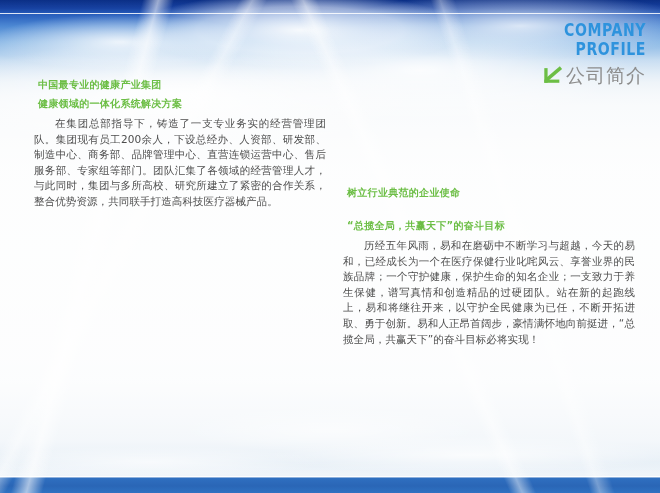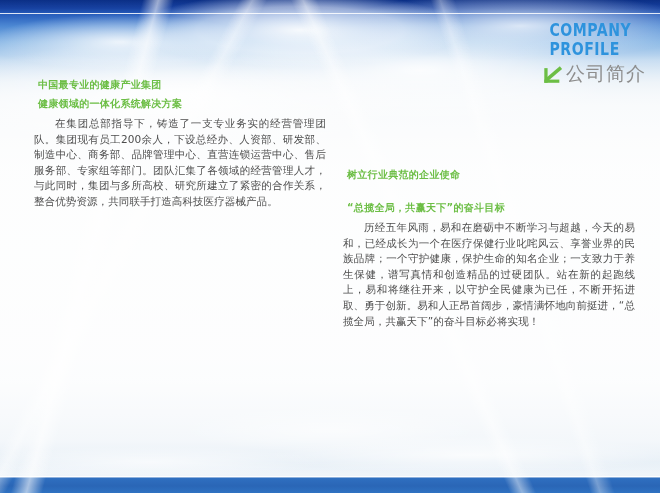--- a/index.html
+++ b/index.html
@@ -78,38 +78,38 @@
     position:absolute;left:0;top:13px;width:660px;height:1px;
     background:rgba(255,255,255,.85);
   }
   .hairline-bottom{
     position:absolute;left:0;top:476px;width:660px;height:1px;
     background:rgba(255,255,255,.9);
   }
 
   
   .brand{
-    position:absolute;right:14px;top:22px;
+    position:absolute;right:14px;top:22px;text-align:right;
     line-height:1;
   }
   .brand-en{
     color:#2e93dd;
     font-family:"DejaVu Sans Condensed","Liberation Sans",sans-serif;
     font-size:17px;font-weight:700;letter-spacing:.6px;
     transform:scaleX(.92);transform-origin:right center;
   }
   .brand-en .l2{display:block;margin-top:2px;}
   .brand-cn-row{
     display:flex;align-items:center;justify-content:flex-end;
     margin-top:6px;
   }
   .brand-arrow{width:22px;height:22px;display:block;margin-right:3px;}
   .brand-cn{
     color:#8d8d8d;font-size:19px;font-weight:400;letter-spacing:1px;
-    font-family:Liberation Mono, monospace;
+    font-family:Liberation Serif, serif;
   }
 
   
   .col{position:absolute;top:78px;width:292px;}
   .col-left{left:34px;}
   .col-right{left:343px;}
 
   .sec{margin-bottom:2px;}
   .sec-title{
     color:#6cbe45;
@@ -161,21 +161,21 @@
       <h3 class="sec-title">中国最专业的健康产业集团</h3>
     </div>
     <div class="sec">
       <h3 class="sec-title">健康领域的一体化系统解决方案</h3>
     </div>
     <div class="sec">
       <p class="sec-body">在集团总部指导下，铸造了一支专业务实的经营管理团队。集团现有员工200余人，下设总经办、人资部、研发部、制造中心、商务部、品牌管理中心、直营连锁运营中心、售后服务部、专家组等部门。团队汇集了各领域的经营管理人才，与此同时，集团与多所高校、研究所建立了紧密的合作关系，整合优势资源，共同联手打造高科技医疗器械产品。</p>
     </div>
   </div>
 
-  <div class="col col-right" style="top:168px;">
+  <div class="col col-right" style="top:186px;">
     <div class="sec">
       <h3 class="sec-title">树立行业典范的企业使命</h3>
     </div>
     <div class="gap-a"></div>
     <div class="sec">
       <h3 class="sec-title">“总揽全局，共赢天下”的奋斗目标</h3>
       <p class="sec-body">历经五年风雨，易和在磨砺中不断学习与超越，今天的易和，已经成长为一个在医疗保健行业叱咤风云、享誉业界的民族品牌；一个守护健康，保护生命的知名企业；一支致力于养生保健，谱写真情和创造精品的过硬团队。站在新的起跑线上，易和将继往开来，以守护全民健康为已任，不断开拓进取、勇于创新。易和人正昂首阔步，豪情满怀地向前挺进，“总揽全局，共赢天下”的奋斗目标必将实现！</p>
     </div>
   </div>
 

